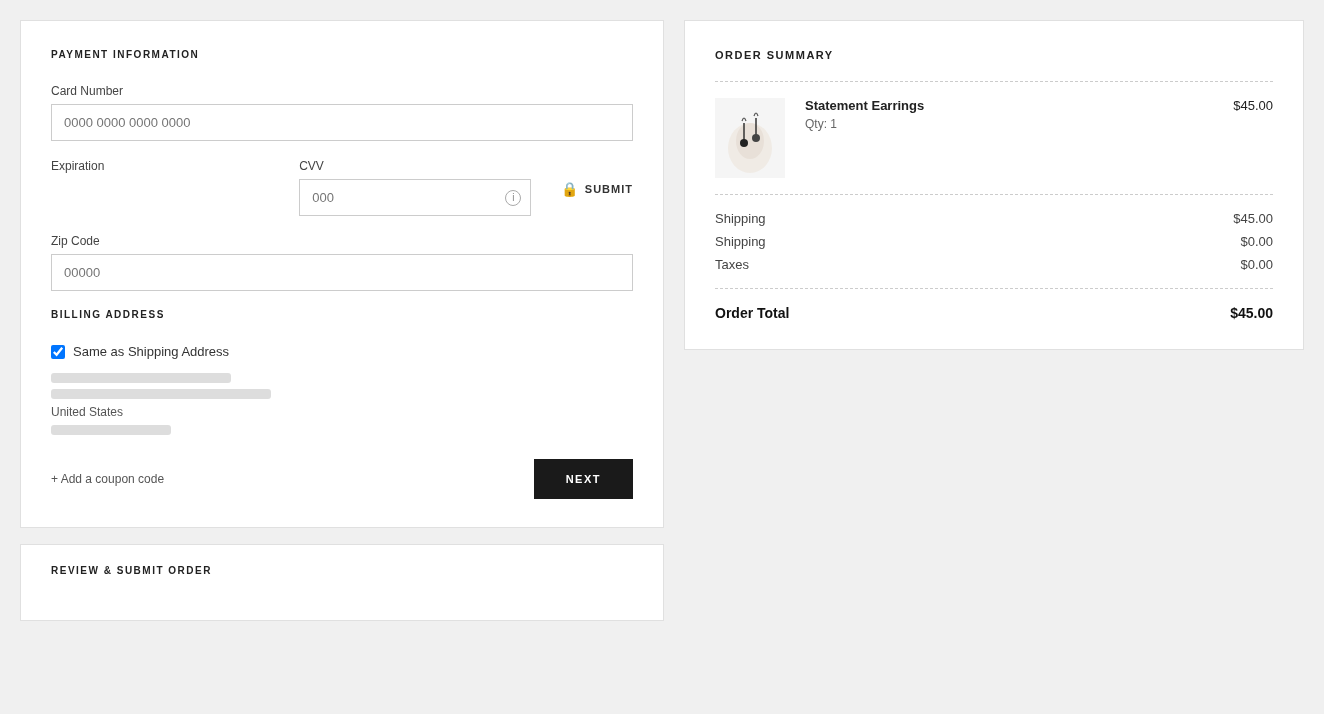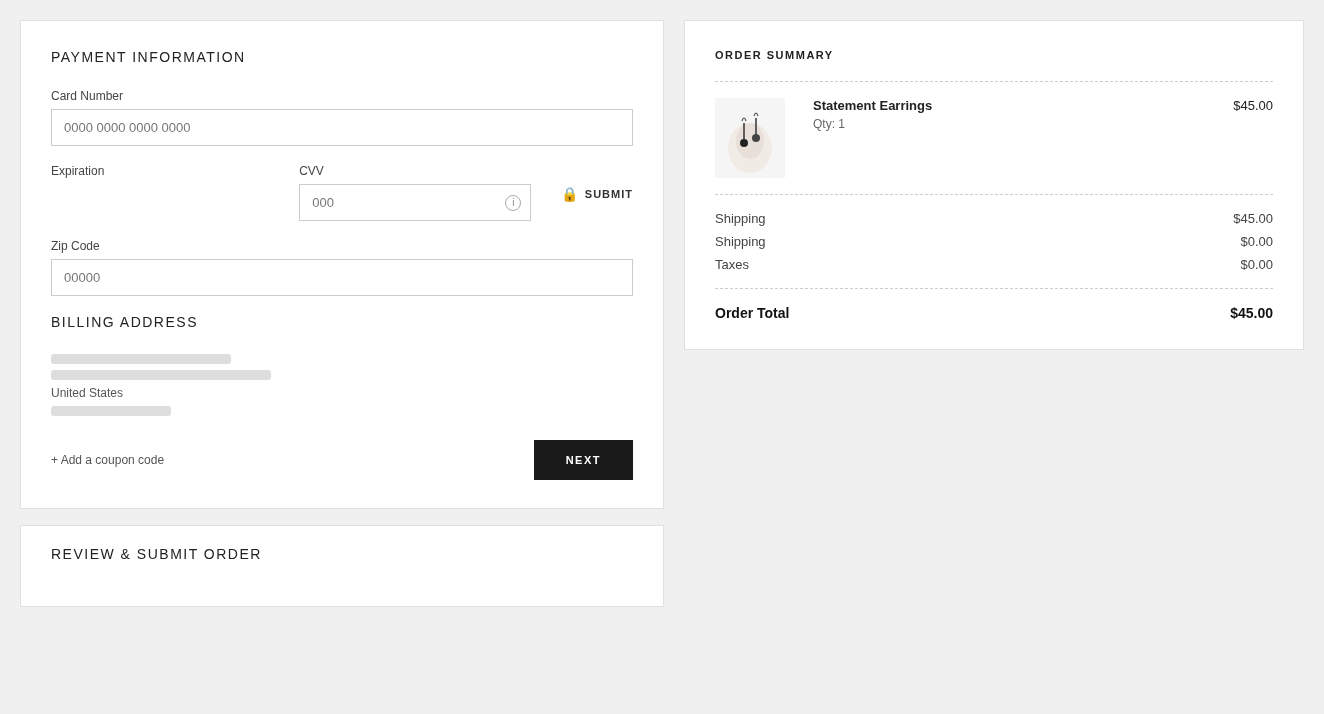--- a/index.html
+++ b/index.html
@@ -26,22 +26,22 @@
     }
     .right-column {
       width: 620px;
     }
     .panel {
       background: #fff;
       border: 1px solid #e0e0e0;
       padding: 28px 30px;
     }
     .panel-title {
-      font-size: 14px;
-      font-weight: 400;
+      font-size: 10px;
+      font-weight: 700;
       letter-spacing: 1.5px;
       text-transform: uppercase;
       color: #222;
       margin-bottom: 24px;
     }
     .field-group {
       margin-bottom: 18px;
     }
     .field-label {
       font-size: 12px;
@@ -186,21 +186,21 @@
       margin-bottom: 20px;
     }
     .summary-divider {
       border: none;
       border-top: 1px dashed #ccc;
       margin: 16px 0;
     }
     .product-row {
       display: flex;
       align-items: flex-start;
-      gap: 28px;
+      gap: 20px;
       margin-bottom: 16px;
     }
     .product-image {
       width: 70px;
       height: 80px;
       background: #f5f5f5;
       flex-shrink: 0;
       overflow: hidden;
       display: flex;
       align-items: center;
@@ -277,20 +277,24 @@
       </div>
 
       <div class="field-group">
         <label class="field-label">Zip Code</label>
         <input class="field-input" type="text" placeholder="00000" style="">
       </div>
 
       <div class="billing-section">
         <div class="panel-title">BILLING ADDRESS</div>
 
+        <div class="checkbox-row">
+          <input type="checkbox" checked="" style="">
+          <span class="checkbox-label">Same as Shipping Address</span>
+        </div>
 
         <div class="address-blurred">
           <div class="blur-line medium"></div>
           <div class="blur-line long"></div>
         </div>
         <div class="country-text">United States</div>
         <div class="blur-line short"></div>
       </div>
 
       <div class="panel-footer">

